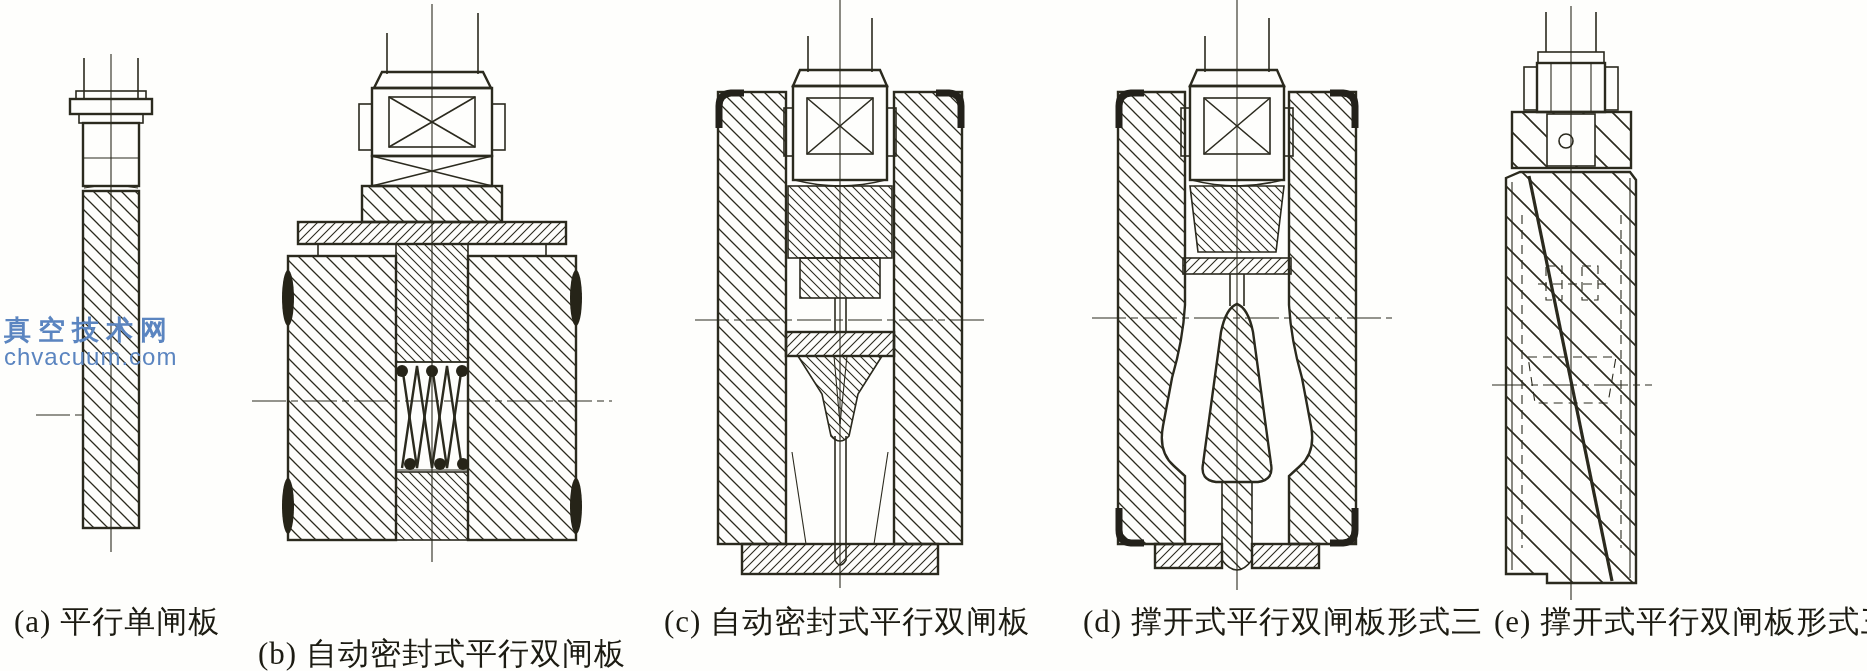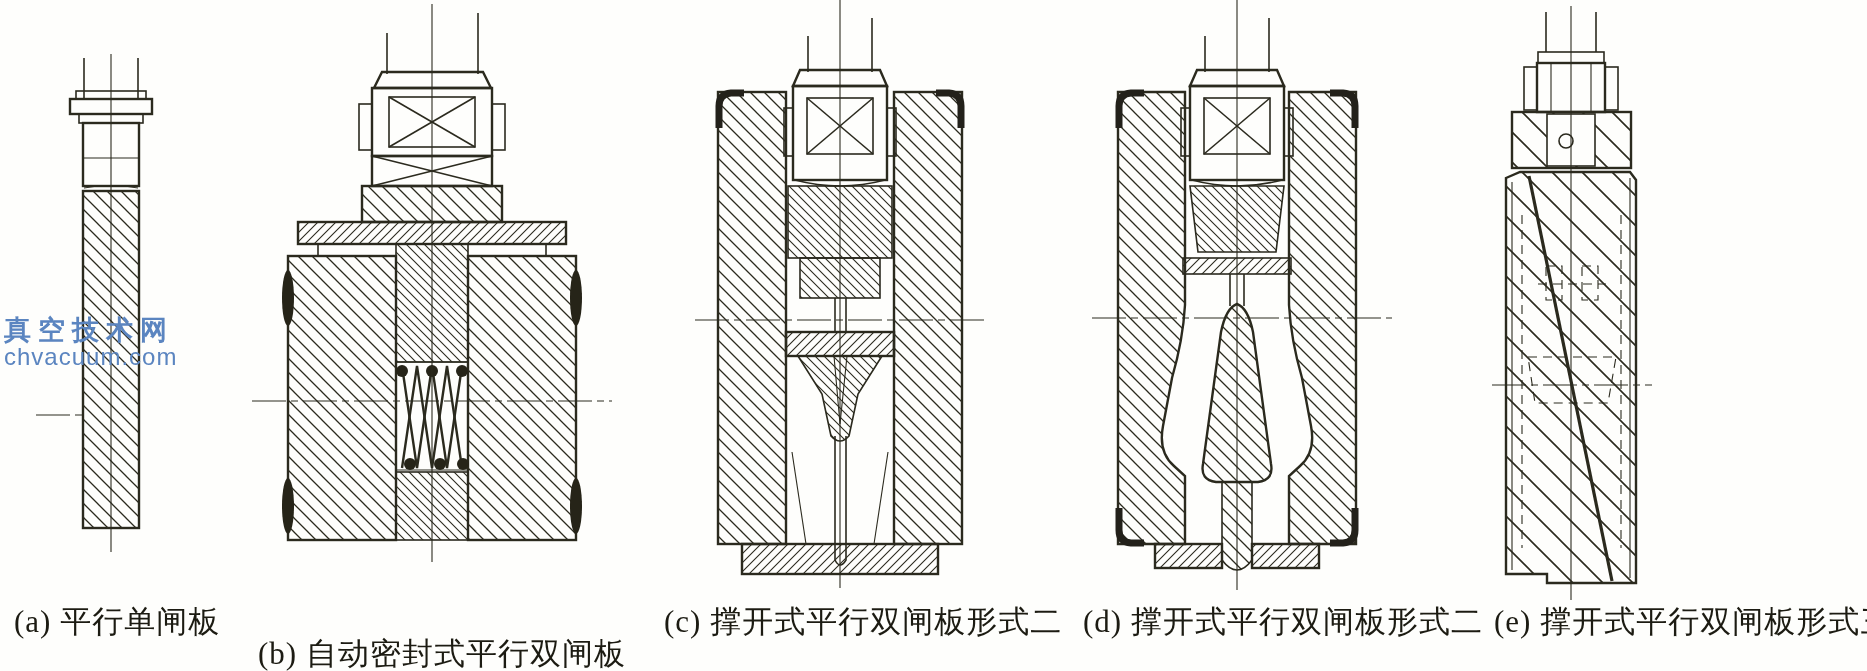--- a/index.html
+++ b/index.html
@@ -193,17 +193,17 @@
     </g>
   </svg>
 
   <div class="watermark">
     <div class="wm1">真空技术网</div>
     <div class="wm2">chvacuum.com</div>
   </div>
 
   <div class="caption cap-a">(a) 平行单闸板</div>
   <div class="caption cap-b">(b) 自动密封式平行双闸板</div>
-  <div class="caption cap-c">(c) 撑开式平行双闸板形式二</div>
-  <div class="caption cap-d">(d) 撑开式平行双闸板形式二</div>
+  <div class="caption cap-c">(c) 自动密封式平行双闸板</div>
+  <div class="caption cap-d">(d) 撑开式平行双闸板形式三</div>
   <div class="caption cap-e">(e) 撑开式平行双闸板形式三</div>
 
 </div>
 
 </body></html>

